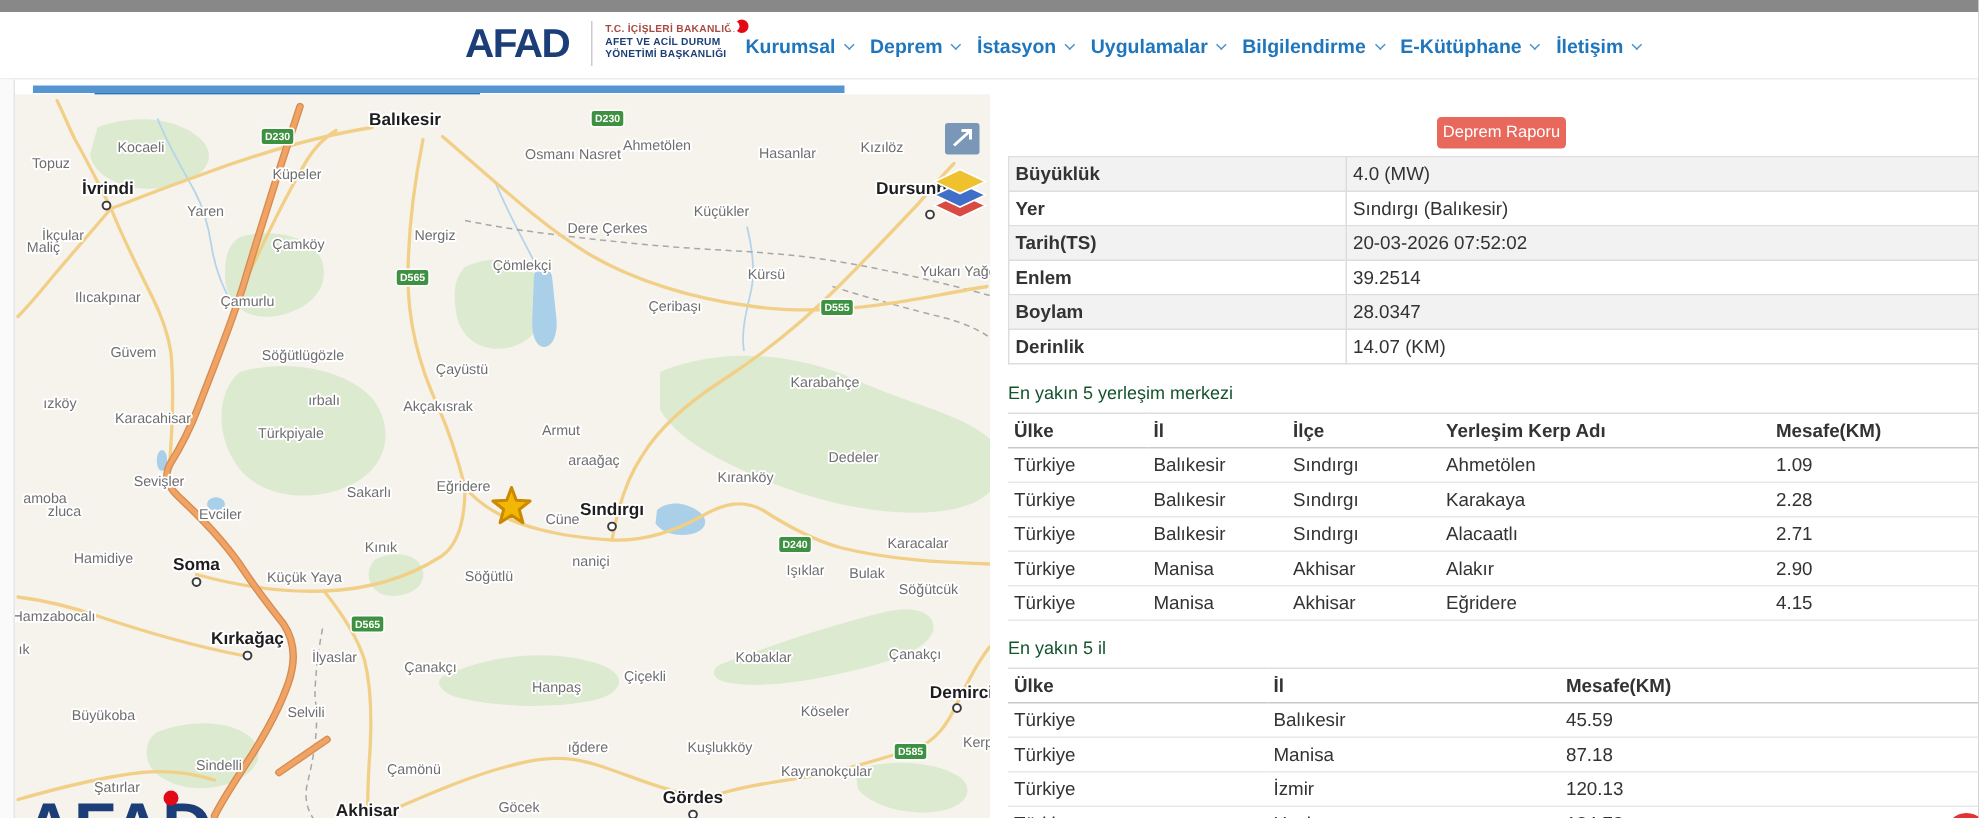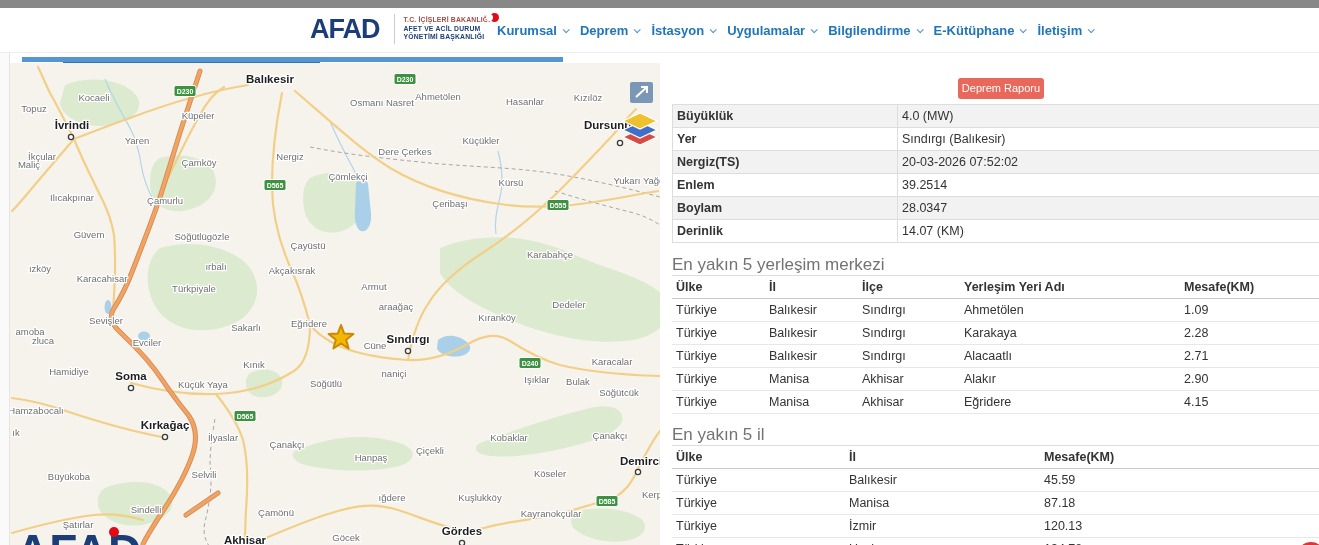--- a/index.html
+++ b/index.html
@@ -38,21 +38,21 @@
   
   .panel{position:absolute;left:672px;top:65px;width:660px;height:480px;font-size:12.5px;color:#333}
   .report-btn{position:absolute;left:286px;top:5px;width:86px;height:21px;background:var(--btn);color:#fff;
     border:none;border-radius:3px;font-size:11px;font-family:inherit;cursor:pointer;line-height:21px;}
   table{border-collapse:collapse;table-layout:fixed;width:660px;font-size:12.5px;color:#333}
   td,th{padding:4px 4px;height:15px;text-align:left;font-size:12.5px;overflow:hidden;white-space:nowrap}
   .details{position:absolute;left:0;top:31px}
   .details td{border:1px solid #ddd}
   .details tr:nth-child(odd){background:#f2f2f2}
   .details td:first-child{font-weight:bold;width:225px}
-  .sec-title{position:absolute;left:0;font-size:17px;color:#737373}
+  .sec-title{position:absolute;left:0;font-size:12px;color:#14532d}
   .t1-title{top:182px}.t2-title{top:352px}
   .list{position:absolute;left:0}
   .list-1{top:202px}.list-2{top:372px}
   .list th{font-weight:bold;border-top:1px solid #ddd;border-bottom:1px solid #c9c9c9}
   .list td{border-bottom:1px solid #e8e8e8}
 
   
   .fab{position:absolute;left:1297px;top:534px;width:28px;height:28px;border-radius:50%;background:#e23432;border:none;cursor:pointer}
 </style>
 </head>
@@ -316,21 +316,21 @@
         <tbody>
           <tr>
             <td>Büyüklük</td>
             <td>4.0 (MW)</td>
           </tr>
           <tr>
             <td>Yer</td>
             <td>Sındırgı (Balıkesir)</td>
           </tr>
           <tr>
-            <td>Nergiz(TS)</td>
+            <td>Tarih(TS)</td>
             <td>20-03-2026 07:52:02</td>
           </tr>
           <tr>
             <td>Enlem</td>
             <td>39.2514</td>
           </tr>
           <tr>
             <td>Boylam</td>
             <td>28.0347</td>
           </tr>
@@ -348,21 +348,21 @@
           <col style="width:93px">
           <col style="width:102px">
           <col style="width:220px">
           <col>
         </colgroup>
       <thead>
           <tr>
             <th>Ülke</th>
             <th>İl</th>
             <th>İlçe</th>
-            <th>Yerleşim Yeri Adı</th>
+            <th>Yerleşim Kerp Adı</th>
             <th>Mesafe(KM)</th>
           </tr>
         </thead>
       <tbody>
           <tr>
             <td>Türkiye</td>
             <td>Balıkesir</td>
             <td>Sındırgı</td>
             <td>Ahmetölen</td>
             <td>1.09</td>

